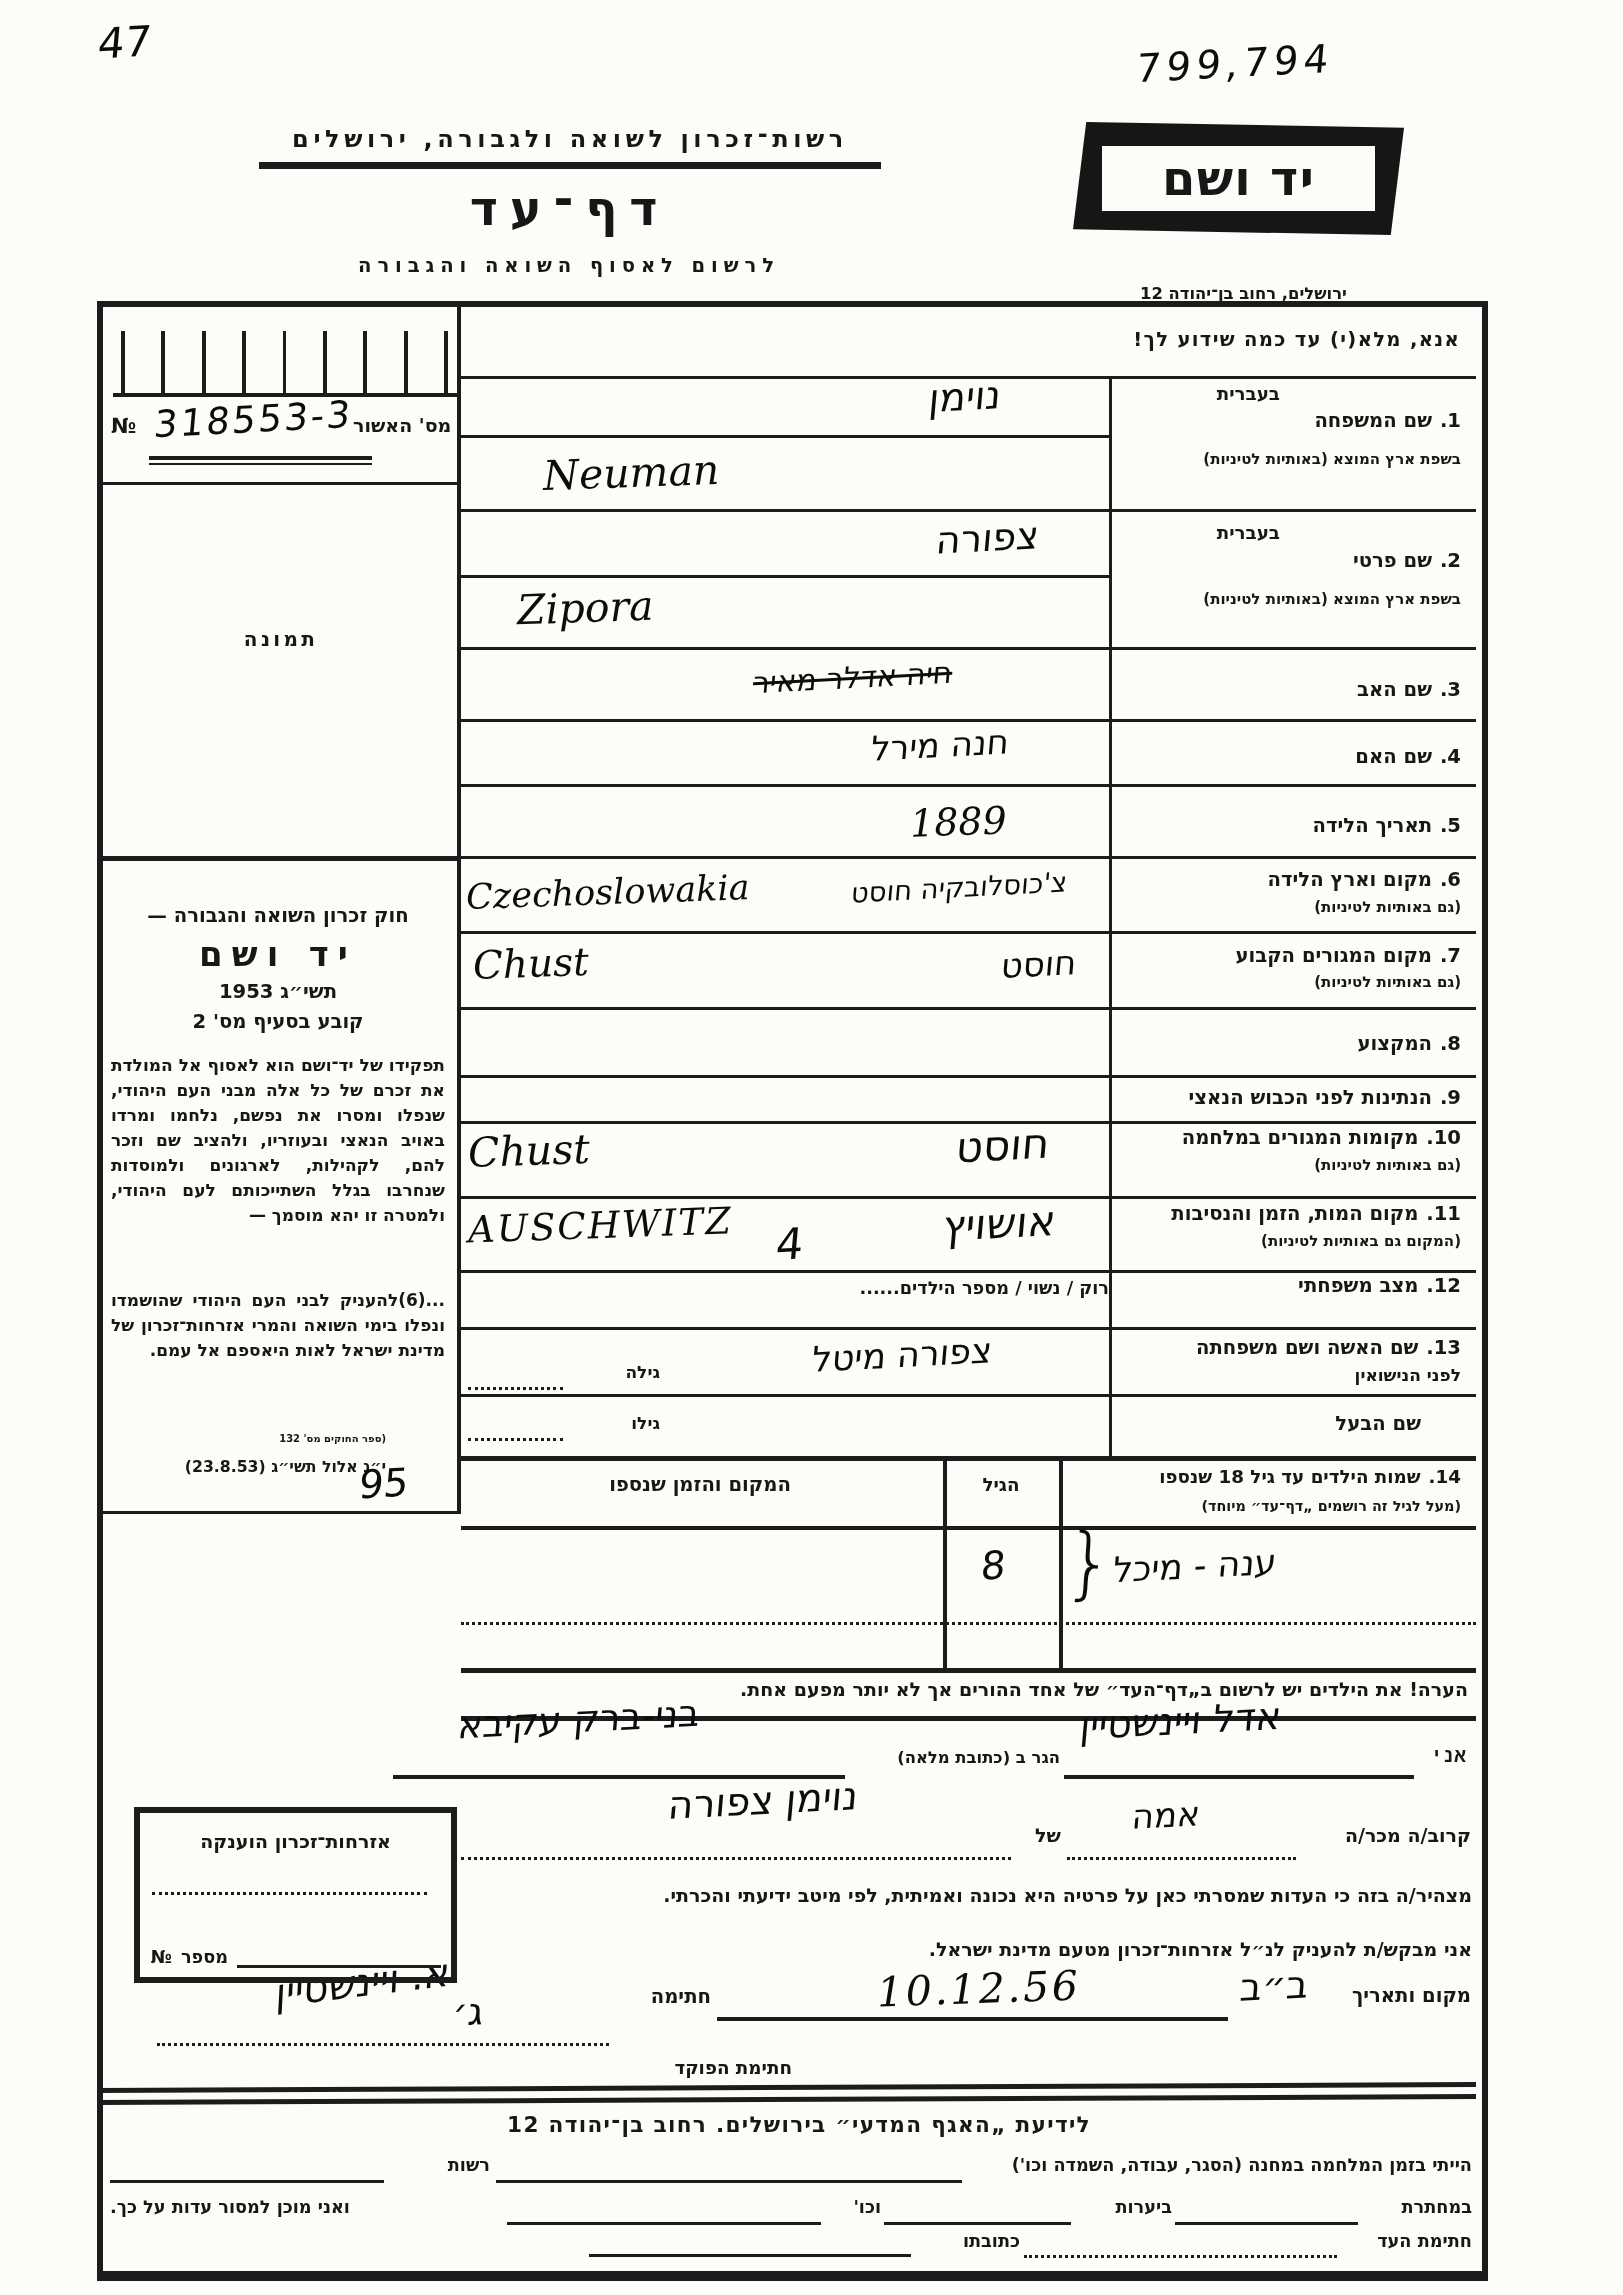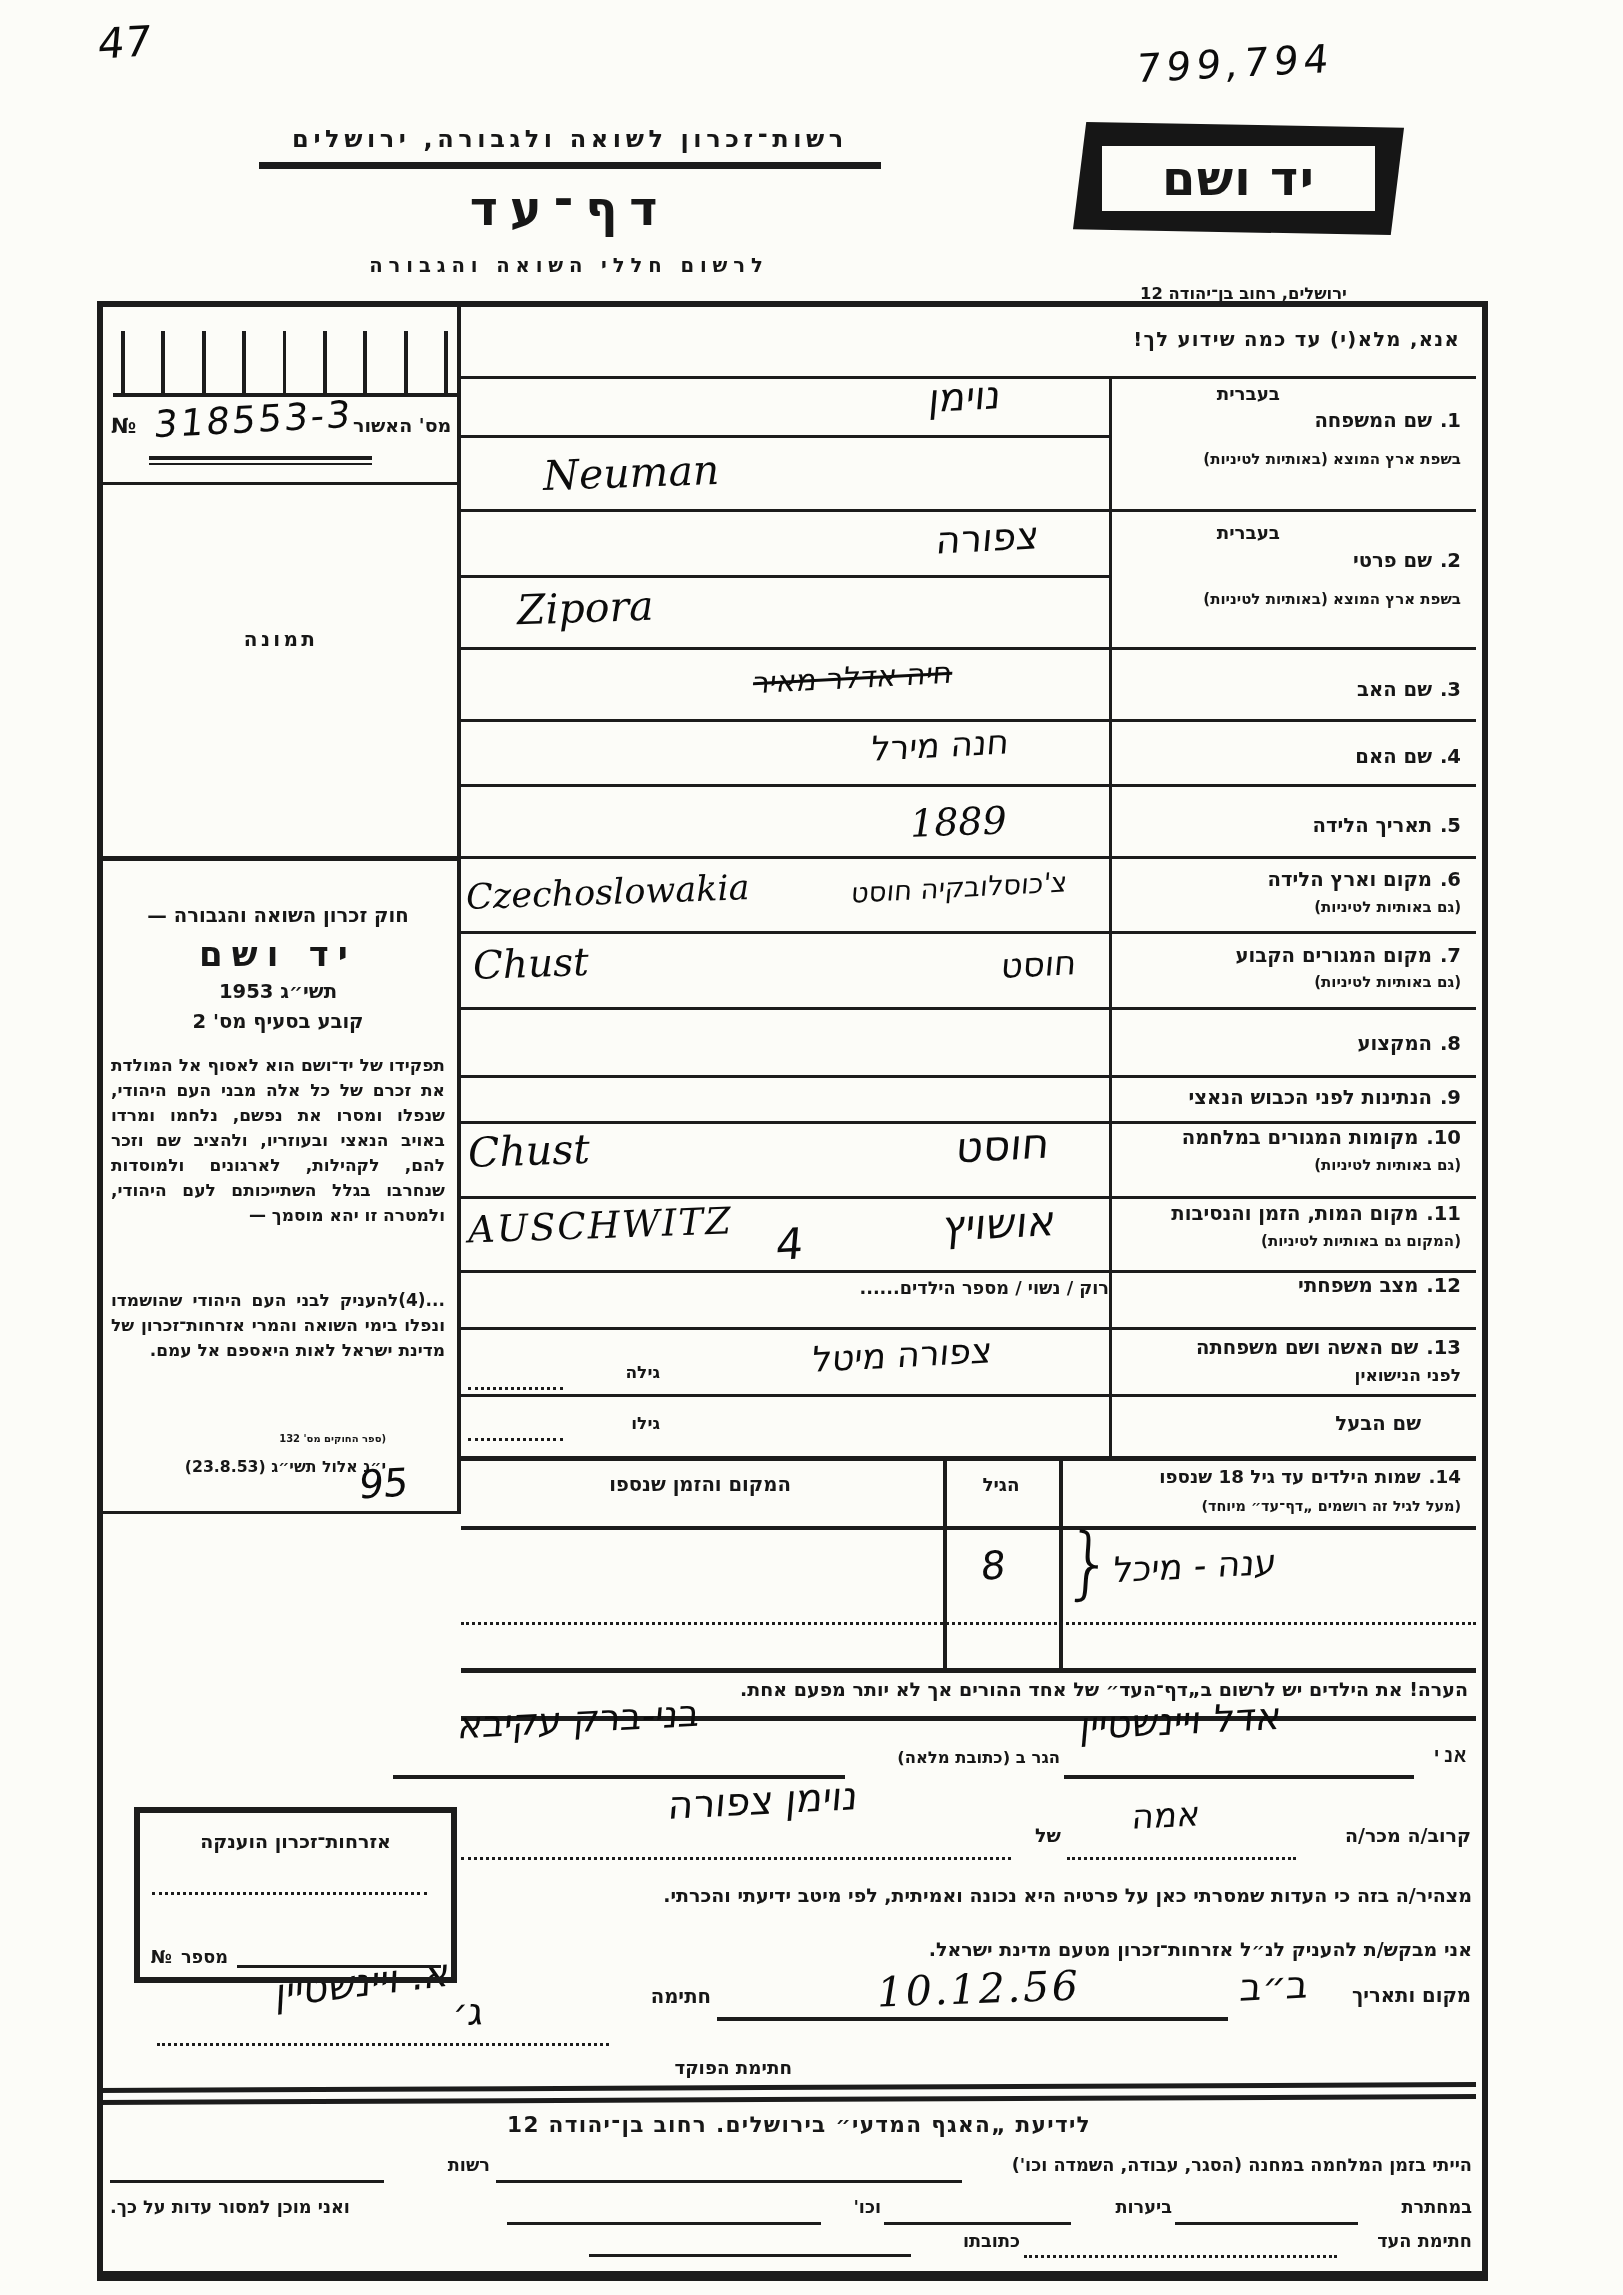--- a/index.html
+++ b/index.html
@@ -24,21 +24,21 @@
 
 <div class="page">
 
   <div class="abs hw hw-he" style="left:98px;top:18.3px;font-size:42px;">47</div>
 
   <div class="abs hw hw-he" style="left:1136px;top:41px;font-size:39px;letter-spacing:5.2px;">799,794</div>
 
   <div class="abs lbl ctr" style="left:223px;top:126px;width:694px;font-size:24px;letter-spacing:4.6px;">רשות־זכרון לשואה ולגבורה, ירושלים</div>
   <div class="rule" style="left:259px;top:162px;width:622px;height:6.5px;"></div>
   <div class="abs lbl ctr" style="left:406px;top:181px;width:327px;font-size:48px;letter-spacing:11.8px;">דף־עד</div>
-  <div class="abs lbl ctr" style="left:340px;top:255px;width:458px;font-size:19.6px;letter-spacing:5.9px;">לרשום חללי השואה והגבורה</div>
+  <div class="abs lbl ctr" style="left:340px;top:255px;width:458px;font-size:19.6px;letter-spacing:5.9px;">לרשום לאסוף השואה והגבורה</div>
 
   <div class="abs" style="left:1073px;top:122px;width:331px;height:113px;background:#161616;clip-path:polygon(4% 0,100% 5%,96% 100%,0 95%);">
     <div class="abs" style="left:29px;top:23.6px;right:29px;bottom:23.6px;background:#fcfcf8;display:flex;align-items:center;justify-content:center;">
       <span class="lbl" style="font-size:48px;letter-spacing:1.3px;">יד ושם</span>
     </div>
   </div>
   <div class="abs lbl ctr" style="left:1060px;top:285px;width:367px;font-size:16.4px;">ירושלים, רחוב בן־יהודה 12</div>
 
   <div class="abs" style="left:97px;top:301px;width:1379px;height:1964px;border:6.5px solid #1c1c1c;border-bottom-width:10.5px;"></div>
 
@@ -66,21 +66,21 @@
   <div class="rule" style="left:97px;top:482px;width:364px;height:3.3px;"></div>
 
   <div class="abs lbl ctr" style="left:183px;top:628px;width:196px;font-size:20px;letter-spacing:3.3px;">תמונה</div>
   <div class="rule" style="left:97px;top:856px;width:364px;height:4.6px;"></div>
 
   <div class="abs lbl ctr" style="left:108px;top:905px;width:340px;font-size:19.6px;">חוק זכרון השואה והגבורה —</div>
   <div class="abs lbl ctr" style="left:108px;top:935px;width:340px;font-size:34px;letter-spacing:9.2px;">יד ושם</div>
   <div class="abs lbl ctr" style="left:108px;top:981px;width:340px;font-size:19.6px;">תשי״ג 1953</div>
   <div class="abs lbl ctr" style="left:108px;top:1011px;width:340px;font-size:19.6px;">קובע בסעיף מס' 2</div>
   <div class="abs lbl" style="left:111px;top:1053px;width:334px;font-size:17px;line-height:25px;text-align:justify;">תפקידו של יד־ושם הוא לאסוף אל המולדת את זכרם של כל אלה מבני העם היהודי, שנפלו ומסרו את נפשם, נלחמו ומרדו באויב הנאצי ובעוזריו, ולהציב שם וזכר להם, לקהילות, לארגונים ולמוסדות שנחרבו בגלל השתייכותם לעם היהודי, ולמטרה זו יהא מוסמך —</div>
-  <div class="abs lbl" style="left:111px;top:1288px;width:334px;font-size:17px;line-height:25px;text-align:justify;">...(4)להעניק לבני העם היהודי שהושמדו ונפלו בימי השואה והמרי אזרחות־זכרון של מדינת ישראל לאות היאספם אל עמם.</div>
+  <div class="abs lbl" style="left:111px;top:1288px;width:334px;font-size:17px;line-height:25px;text-align:justify;">...(6)להעניק לבני העם היהודי שהושמדו ונפלו בימי השואה והמרי אזרחות־זכרון של מדינת ישראל לאות היאספם אל עמם.</div>
   <div class="abs lbl" style="left:111px;top:1433px;width:275px;font-size:10px;">(ספר החוקים מס' 132</div>
   <div class="abs lbl" style="left:111px;top:1458px;width:275px;font-size:15.7px;">י״ג אלול תשי״ג (23.8.53)</div>
   <div class="rule" style="left:97px;top:1511px;width:364px;height:3.3px;"></div>
 
   <div class="abs lbl" style="left:1116px;top:329px;width:344px;font-size:19.6px;letter-spacing:1.3px;">אנא, מלא(י) עד כמה שידוע לך!</div>
   <div class="rule" style="left:461px;top:376px;width:1015px;height:2.6px;"></div>
 
   <div class="abs hw hw-he" style="left:929px;top:374px;font-size:39px;">נוימן</div>
   <div class="rule" style="left:461px;top:435px;width:649px;height:2.6px;"></div>
   <div class="abs lbl" style="left:1116px;top:383px;width:164px;font-size:18.3px;">בעברית</div>

